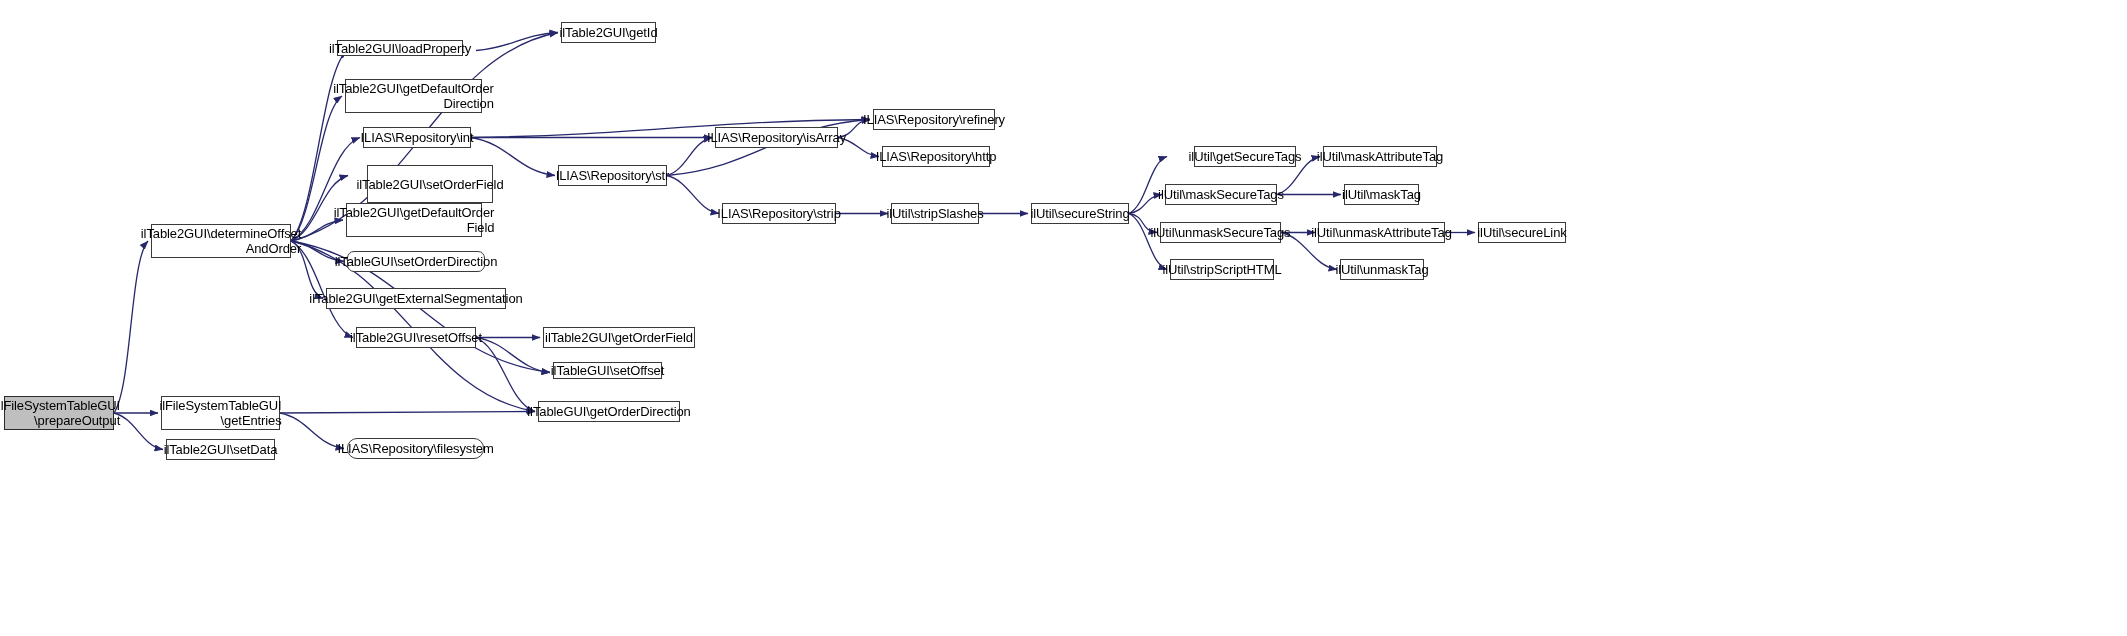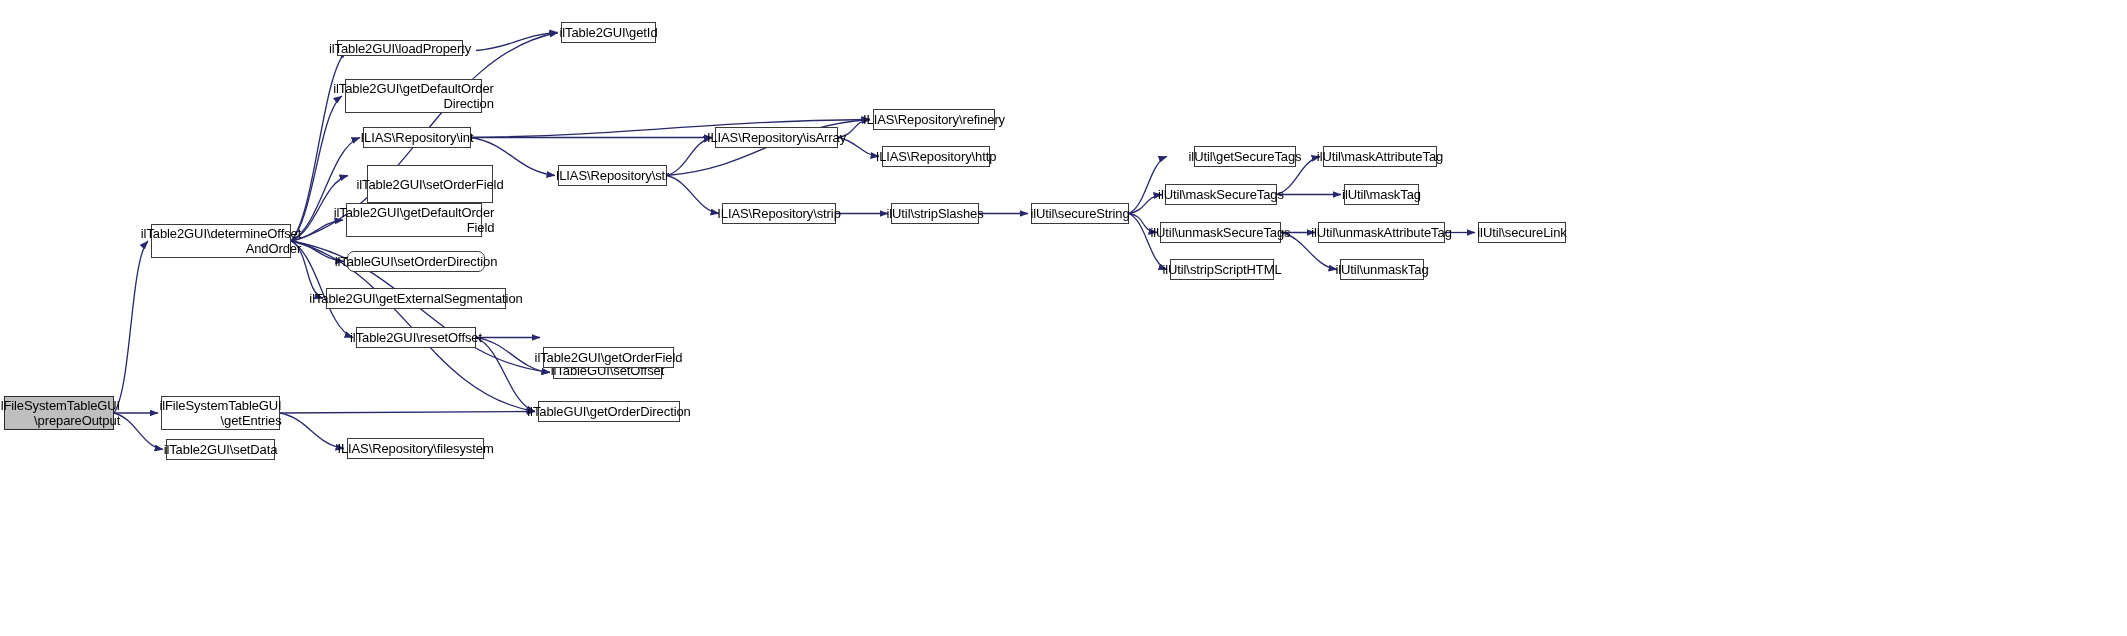--- a/index.html
+++ b/index.html
@@ -98,24 +98,24 @@
       </g>
   </svg>
   <div id="nodes-layer">
       <div class="node root" style="left: 4px; top: 396px; width: 110px; height: 34px;">ilFileSystemTableGUI
 \prepareOutput</div>
       <div class="node" style="left: 161px; top: 396px; width: 119px; height: 34px;">ilFileSystemTableGUI
 \getEntries</div>
       <div class="node" style="left: 166px; top: 439px; width: 109px; height: 21px;">ilTable2GUI\setData</div>
       <div class="node" style="left: 151px; top: 224px; width: 140px; height: 34px;">ilTable2GUI\determineOffset
 AndOrder</div>
-      <div class="node" style="left: 347px; top: 438px; width: 137px; height: 21px;">ILIAS\Repository\filesystem</div>
+      <div class="node" style="left: 347px; top: 438px; width: 137px; height: 21px; border-radius: 10px;">ILIAS\Repository\filesystem</div>
       <div class="node" style="left: 538px; top: 401px; width: 142px; height: 21px;">ilTableGUI\getOrderDirection</div>
       <div class="node" style="left: 553px; top: 362px; width: 109px; height: 17px;">ilTableGUI\setOffset</div>
-      <div class="node" style="left: 543px; top: 327px; width: 131px; height: 21px; margin-top: 20px;">ilTable2GUI\getOrderField</div>
+      <div class="node" style="left: 543px; top: 327px; width: 152px; height: 21px;">ilTable2GUI\getOrderField</div>
       <div class="node" style="left: 356px; top: 327px; width: 120px; height: 21px;">ilTable2GUI\resetOffset</div>
       <div class="node" style="left: 326px; top: 288px; width: 180px; height: 21px;">ilTable2GUI\getExternalSegmentation</div>
       <div class="node" style="left: 347px; top: 251px; width: 138px; height: 21px; border-radius: 7px;">ilTableGUI\setOrderDirection</div>
       <div class="node" style="left: 346px; top: 203px; width: 136px; height: 34px;">ilTable2GUI\getDefaultOrder
 Field</div>
       <div class="node" style="left: 367px; top: 165px; width: 126px; height: 38px;">ilTable2GUI\setOrderField</div>
       <div class="node" style="left: 363px; top: 127px; width: 108px; height: 21px;">ILIAS\Repository\int</div>
       <div class="node" style="left: 345px; top: 79px; width: 137px; height: 34px;">ilTable2GUI\getDefaultOrder
 Direction</div>
       <div class="node" style="left: 337px; top: 40px; width: 126px; height: 16px;">ilTable2GUI\loadProperty</div>

